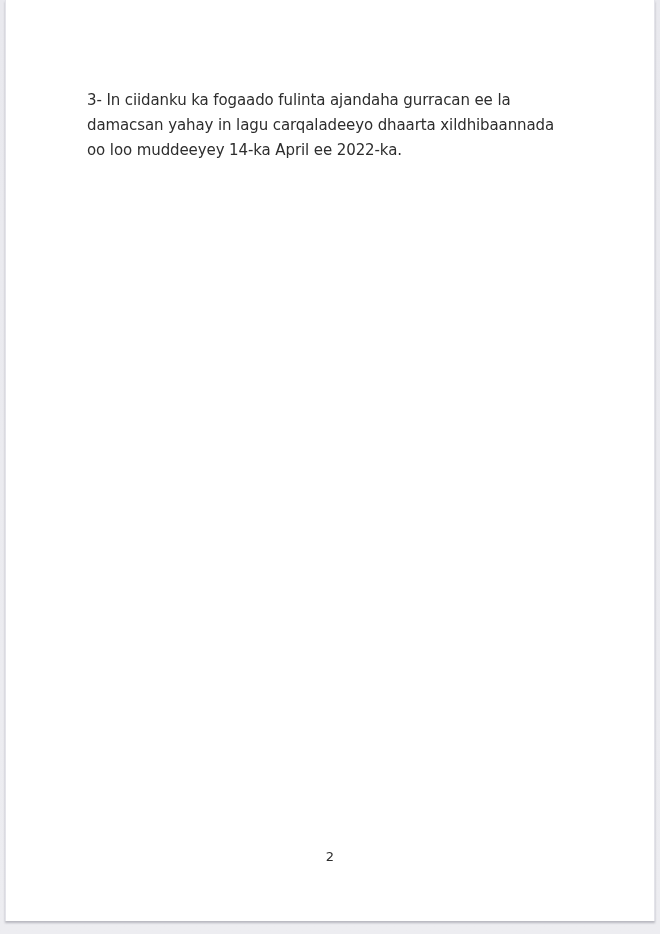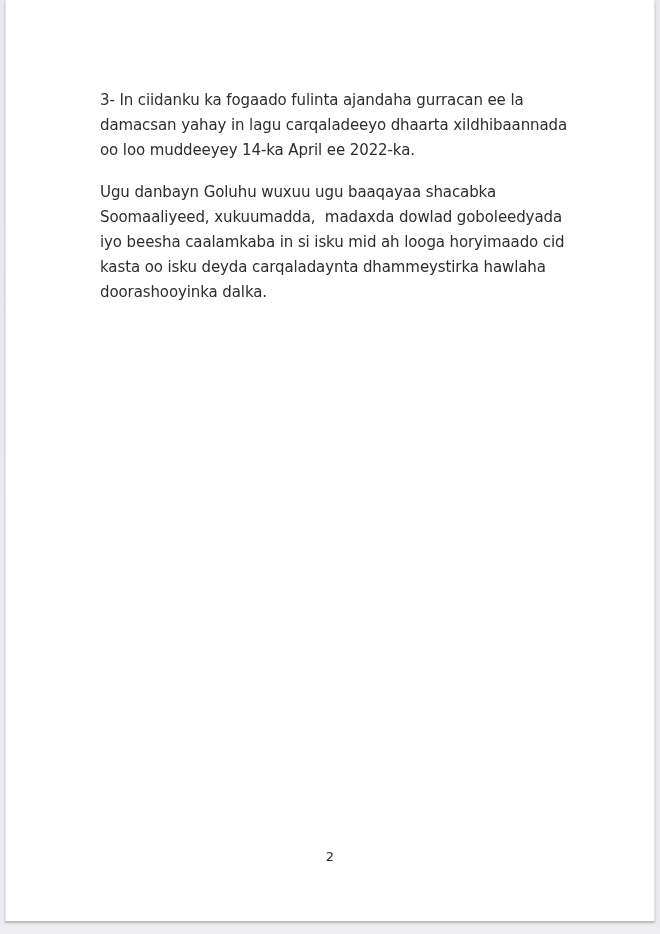--- a/index.html
+++ b/index.html
@@ -34,21 +34,21 @@
   .page-content {
     position: absolute;
     left: 77px;
     top: 88px;
     width: 500px;
     color: #2d2d2d;
     font-size: 15px;
     line-height: 25px;
   }
   .page-content p {
-    margin: 0 0 17px 17px;
+    margin: 0 0 17px 4px;
     white-space: pre-wrap;
     letter-spacing: -0.1px;
   }
   .page-number {
     position: absolute;
     left: 0;
     right: 0;
     top: 849px;
     text-align: center;
     color: #2d2d2d;
@@ -58,21 +58,16 @@
 </style>
 </head>
 <body>
 
 <div class="viewport">
   <div class="page">
     <div class="page-content">
       <p>3- In ciidanku ka fogaado fulinta ajandaha gurracan ee la
 damacsan yahay in lagu carqaladeeyo dhaarta xildhibaannada
 oo loo muddeeyey 14-ka April ee 2022-ka.</p>
-      <p>Ugu danbayn Goluhu wuxuu ugu baaqayaa shacabka
-Soomaaliyeed, xukuumadda,  madaxda dowlad goboleedyada
-iyo beesha caalamkaba in si isku mid ah looga horyimaado cid
-kasta oo isku deyda carqaladaynta dhammeystirka hawlaha
-doorashooyinka dalka.</p>
     </div>
     <div class="page-number">2</div>
   </div>
 </div>
 
 </body></html>

